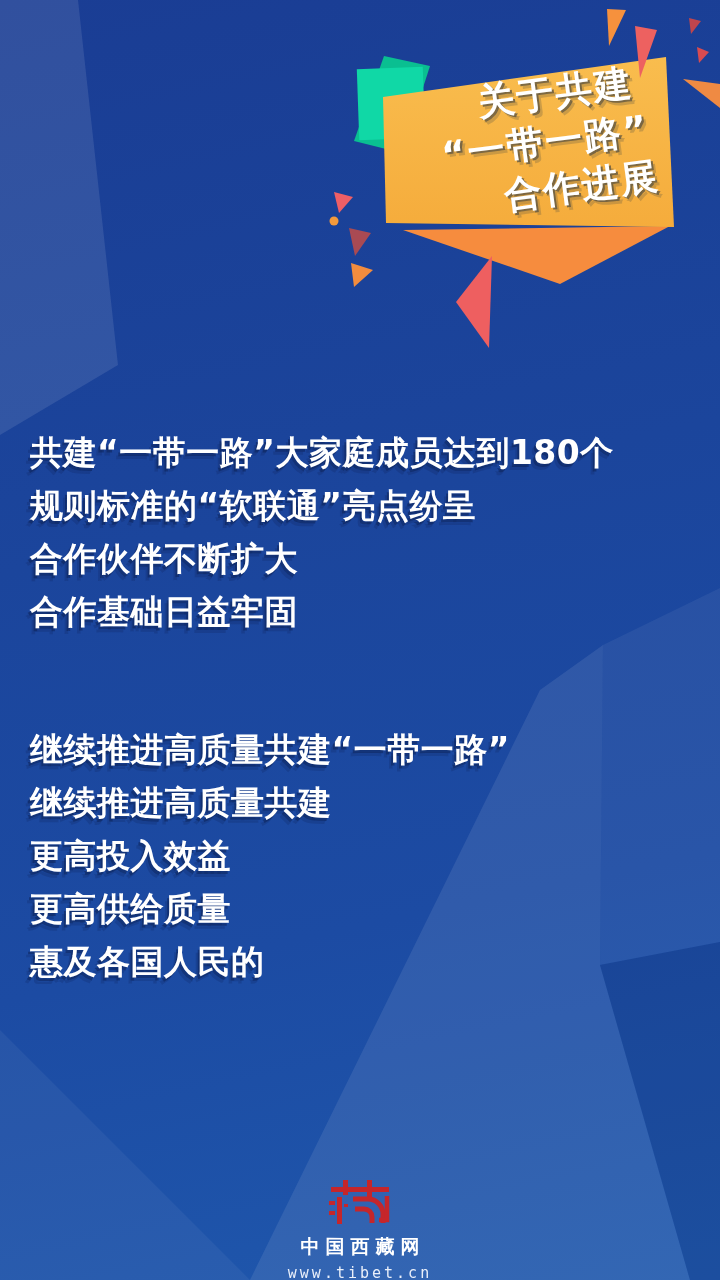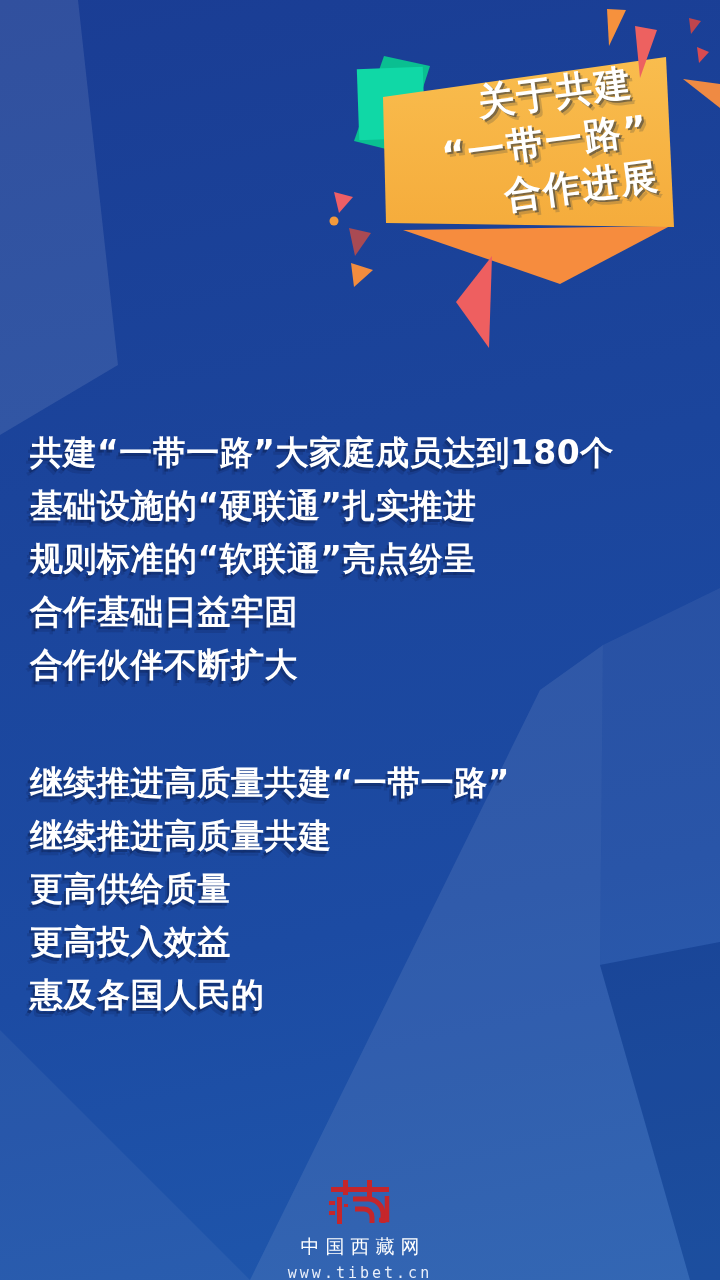--- a/index.html
+++ b/index.html
@@ -17,29 +17,29 @@
     font-size:37px;line-height:48px;letter-spacing:2px;
     text-shadow:2px 2px 0 rgba(104,92,66,.85),4px 5px 0 rgba(104,92,66,.30);
   }
   .banner-title .t-line{white-space:nowrap;}
   .banner-title .t0{margin-right:14px;}
   .banner-title .t1{margin-right:4px;}
   .banner-title .t2{margin-right:0;}
   
   .text-block{position:absolute;left:30px;width:680px;color:#ffffff;font-weight:bold;}
   .block-1{top:394px;margin-top:32px;}
-  .block-2{top:756px;}
+  .block-2{top:723px;}
   .text-block .line{
     height:53px;line-height:53px;font-size:33px;letter-spacing:.5px;white-space:nowrap;
     text-shadow:-2px 3px 0 rgba(13,34,88,.55),-4px 6px 0 rgba(13,34,88,.22);
   }
   
   .footer{position:absolute;left:0;top:1178px;width:720px;text-align:center;color:#ffffff;}
   .footer .logo-wrap{height:54px;}
-  .site-name{font-size:19px;letter-spacing:6px;font-weight:normal;margin-top:2px;text-indent:6px;}
+  .site-name{font-size:19px;letter-spacing:6px;font-weight:bold;margin-top:2px;text-indent:6px;}
   .site-url{font-size:15px;letter-spacing:3px;color:#e9effa;margin-top:4px;font-family:"DejaVu Sans Mono","Liberation Mono",monospace;}
 </style>
 </head>
 <body>
 
 <div class="stage">
 
   <svg class="bg-svg" viewBox="0 0 720 1280" aria-hidden="true">
     <polygon points="0,0 78,0 118,365 0,435" fill="#ffffff" opacity="0.10"></polygon>
     <polygon points="603,645 720,588 720,942 600,965" fill="#ffffff" opacity="0.06"></polygon>
@@ -77,31 +77,30 @@
   </svg>
 
   <div class="banner-title">
     <div class="t-line t0">关于共建</div>
     <div class="t-line t1">“一带一路”</div>
     <div class="t-line t2">合作进展</div>
   </div>
 
   <div class="text-block block-1">
     <div class="line">共建“一带一路”大家庭成员达到180个</div>
-    <div class="line">基础设施的“硬联通”扎实推进</div>
     <div class="line">规则标准的“软联通”亮点纷呈</div>
+    <div class="line">合作伙伴不断扩大</div>
     <div class="line">合作基础日益牢固</div>
-    <div class="line">合作伙伴不断扩大</div>
   </div>
 
   <div class="text-block block-2">
     <div class="line">继续推进高质量共建“一带一路”</div>
     <div class="line">继续推进高质量共建</div>
+    <div class="line">更高投入效益</div>
     <div class="line">更高供给质量</div>
-    <div class="line">更高投入效益</div>
     <div class="line">惠及各国人民的</div>
   </div>
 
   <div class="footer">
     <div class="logo-wrap">
       <svg width="64" height="52" viewBox="0 0 64 52" aria-hidden="true">
         <g fill="#c5262b">
           <rect x="3" y="9" width="58" height="5"></rect>
           <rect x="15" y="2" width="5" height="15"></rect>
           <rect x="39" y="2" width="5" height="17"></rect>

